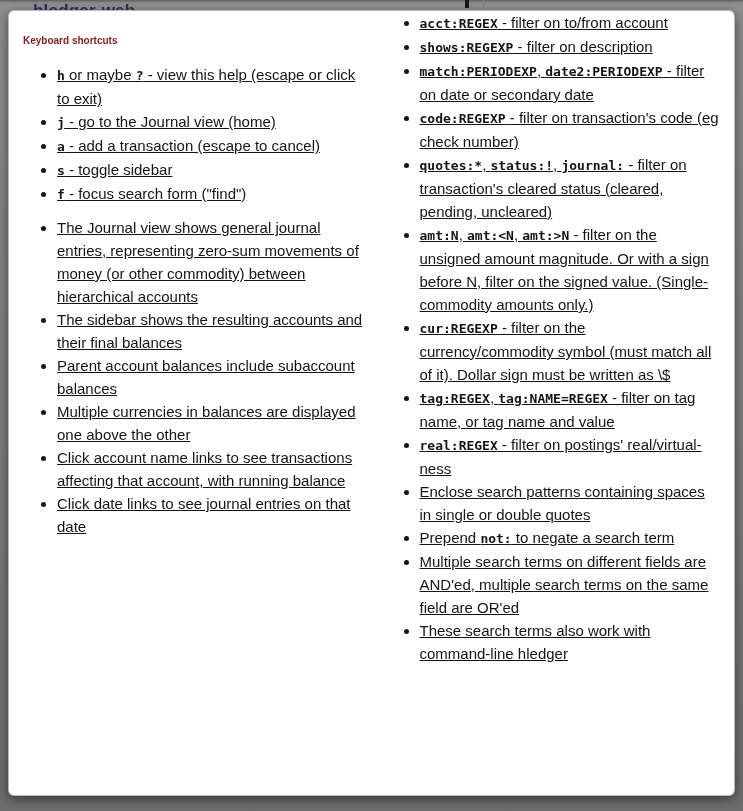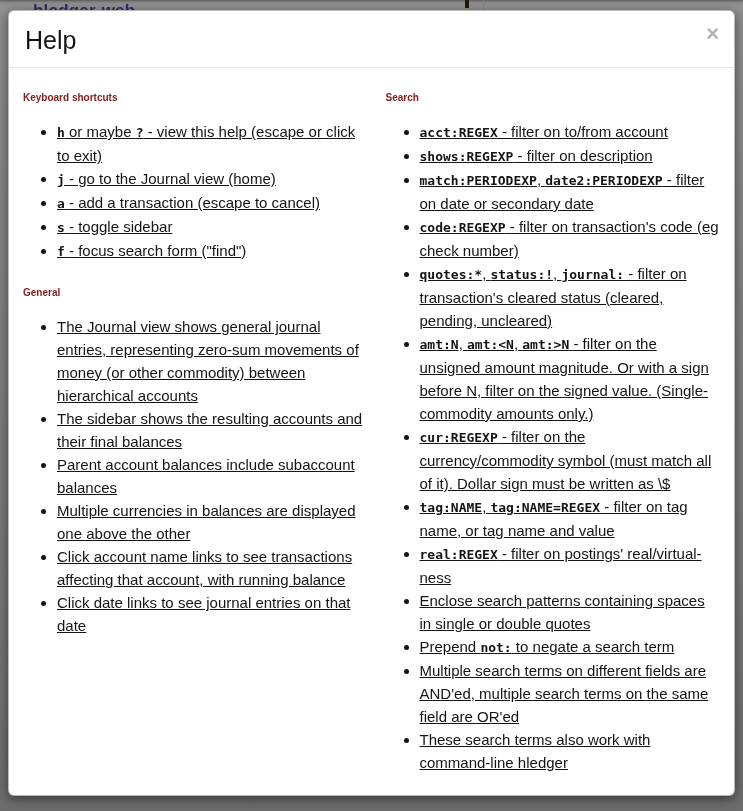--- a/index.html
+++ b/index.html
@@ -82,55 +82,49 @@
 </head>
 <body>
 
 <div class="page-top-strip">
   <span class="brand">hledger-web</span>
   <span class="heading-fragment" style="left:465px;"></span>
   <span class="strip-divider"></span>
 </div>
 
 <div class="modal">
-  <div class="modal-header">
-    <h2 class="modal-title">Help</h2>
-    <button class="close-btn">×</button>
-  </div>
   <div class="modal-body">
     <div class="col col-left">
         <h4 class="section-heading">Keyboard shortcuts</h4>
         <ul class="section-list">
           <li><code>h</code> or maybe <code>?</code> - view this help (escape or click to exit)</li>
           <li><code>j</code> - go to the Journal view (home)</li>
           <li><code>a</code> - add a transaction (escape to cancel)</li>
           <li><code>s</code> - toggle sidebar</li>
           <li><code>f</code> - focus search form ("find")</li>
         </ul>
-        <h4 class="section-heading">General</h4>
         <ul class="section-list">
           <li>The Journal view shows general journal entries, representing zero-sum movements of money (or other commodity) between hierarchical accounts</li>
           <li>The sidebar shows the resulting accounts and their final balances</li>
           <li>Parent account balances include subaccount balances</li>
           <li>Multiple currencies in balances are displayed one above the other</li>
           <li>Click account name links to see transactions affecting that account, with running balance</li>
           <li>Click date links to see journal entries on that date</li>
         </ul>
       </div>
     <div class="col col-right">
-        <h4 class="section-heading">Search</h4>
         <ul class="section-list">
           <li><code>acct:REGEX</code> - filter on to/from account</li>
           <li><code>shows:REGEXP</code> - filter on description</li>
           <li><code>match:PERIODEXP</code>, <code>date2:PERIODEXP</code> - filter on date or secondary date</li>
           <li><code>code:REGEXP</code> - filter on transaction's code (eg check number)</li>
           <li><code>quotes:*</code>, <code>status:!</code>, <code>journal:</code> - filter on transaction's cleared status (cleared, pending, uncleared)</li>
           <li><code>amt:N</code>, <code>amt:&lt;N</code>, <code>amt:&gt;N</code> - filter on the unsigned amount magnitude. Or with a sign before N, filter on the signed value. (Single-commodity amounts only.)</li>
           <li><code>cur:REGEXP</code> - filter on the currency/commodity symbol (must match all of it). Dollar sign must be written as \$</li>
-          <li><code>tag:NAME</code>, <code>tag:NAME=REGEX</code> - filter on tag name, or tag name and value</li>
+          <li><code>tag:REGEX</code>, <code>tag:NAME=REGEX</code> - filter on tag name, or tag name and value</li>
           <li><code>real:REGEX</code> - filter on postings' real/virtual-ness</li>
           <li>Enclose search patterns containing spaces in single or double quotes</li>
           <li>Prepend <code>not:</code> to negate a search term</li>
           <li>Multiple search terms on different fields are AND'ed, multiple search terms on the same field are OR'ed</li>
           <li>These search terms also work with command-line hledger</li>
         </ul>
       </div>
   </div>
 </div>
 

